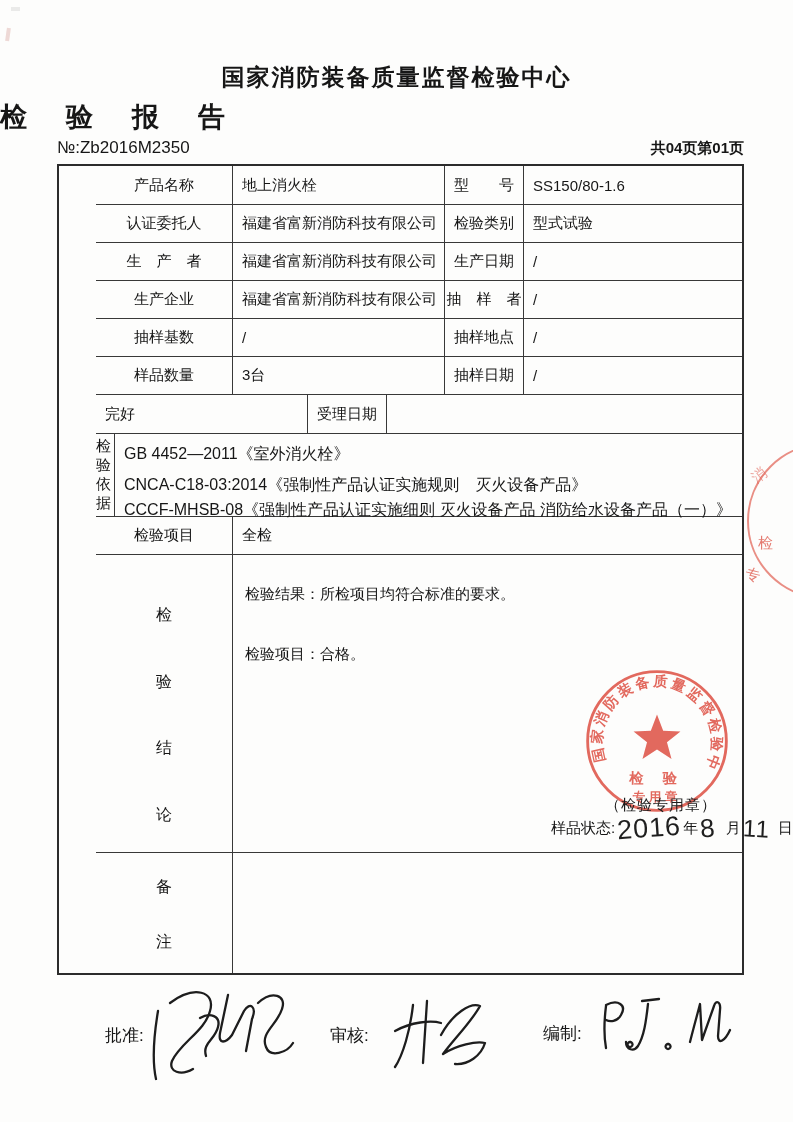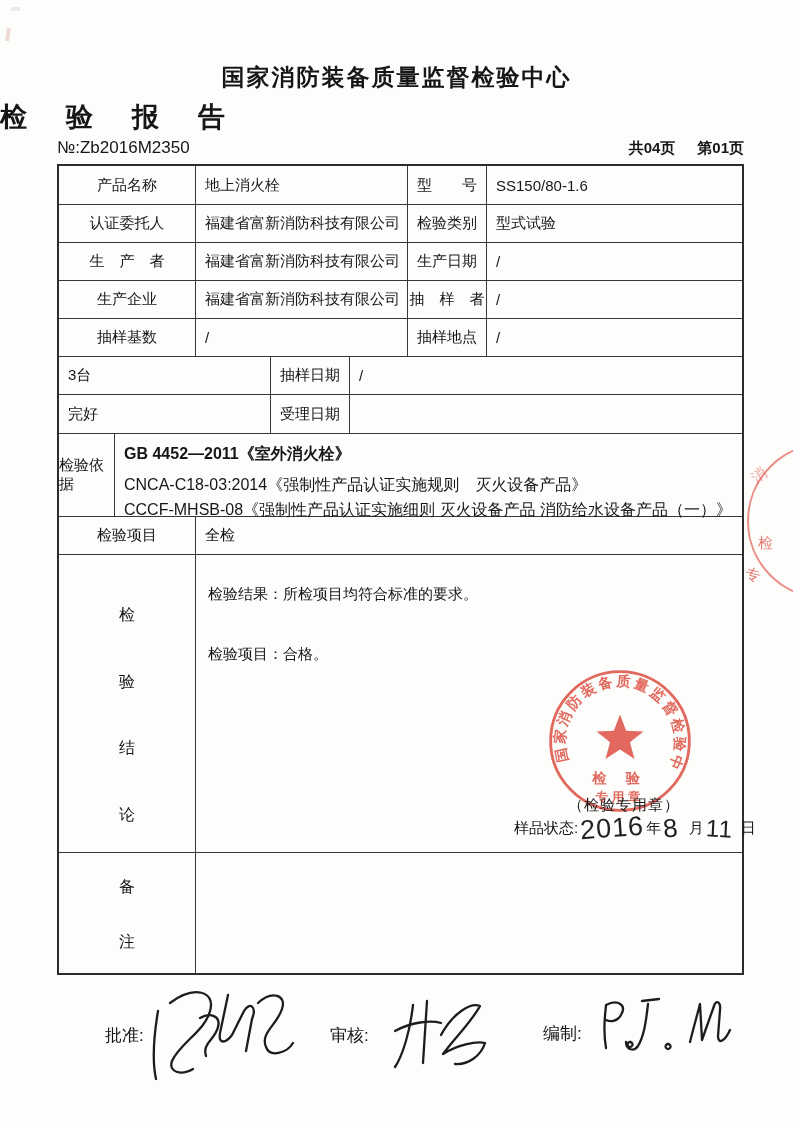--- a/index.html
+++ b/index.html
@@ -10,36 +10,36 @@
     color:#161616;
   }
   
   .org-title{position:absolute;top:62px;left:0;width:100%;text-align:center;
     font-size:23px;font-weight:600;letter-spacing:2px;}
   .report-title{position:absolute;top:99px;left:0;width:100%;text-align:left;
     font-size:27px;font-weight:700;letter-spacing:6px;}
   .no-line{position:absolute;top:138px;left:57px;width:687px;display:flex;
     justify-content:space-between;align-items:flex-end;font-size:16px;}
   .no-left{font-size:17px;}
-  .pages{font-size:15px;font-weight:600;display:flex;gap:22px;}
+  .pages{font-size:15px;font-weight:600;display:flex;}
   
   .rpt-table{position:absolute;left:57px;top:164px;width:687px;height:811px;
-    border:2px solid #2c2c2c;box-sizing:border-box;background:transparent;}
+    border:2px solid #2c2c2c;box-sizing:border-box;background:transparent;padding-left:37px;}
   .trow{display:flex;border-bottom:1px solid #383838;box-sizing:border-box;}
   .h39{height:39px}.h38{height:38px}.h83{height:83px}.h298{height:298px}
   .h120{height:120px;border-bottom:none;}
   .cell{border-right:1px solid #383838;box-sizing:border-box;display:flex;
     align-items:center;font-size:15px;overflow:hidden;}
   .c1{width:137px}.c2{width:212px}.c3{width:79px}.c4{flex:1}
   .lbl{justify-content:center;}
   .val{padding-left:9px;}
   .last{border-right:none;}
   .basisval{flex:1;display:block;padding:7px 10px 0 9px;}
   .basisval .bline{line-height:25px;white-space:nowrap;}
-  .basisval .bline:first-child{margin-bottom:6px;font-weight:bold;}
+  .basisval .bline:first-child{margin-bottom:6px;}
   .vlabel{width:137px;border-right:1px solid #383838;box-sizing:border-box;
     display:flex;flex-direction:column;align-items:center;
     justify-content:space-between;font-size:16px;}
   .vlabel.conc{padding:50px 0 26px;}
   .vlabel.rmk{padding:24px 0 20px;}
   .concval{flex:1;position:relative;}
   .resline{position:absolute;left:12px;top:30px;font-size:15px;}
   .conline{position:absolute;left:12px;top:90px;font-size:15px;}
   
   .stamp{position:absolute;left:348px;top:110px;width:152px;height:152px;opacity:.88;}
@@ -119,20 +119,21 @@
       <div class="cell lbl c3">抽　样　者</div>
       <div class="cell val c4 last">/</div>
     </div>
     <div class="trow h38">
       <div class="cell lbl c1">抽样基数</div>
       <div class="cell val c2">/</div>
       <div class="cell lbl c3">抽样地点</div>
       <div class="cell val c4 last">/</div>
     </div>
     <div class="trow h38">
+      <div class="cell lbl c1">样品数量</div>
       <div class="cell val c2">3台</div>
       <div class="cell lbl c3">抽样日期</div>
       <div class="cell val c4 last">/</div>
     </div>
     <div class="trow h39">
       <div class="cell val c2">完好</div>
       <div class="cell lbl c3">受理日期</div>
     </div>
 
     <div class="trow h83">

